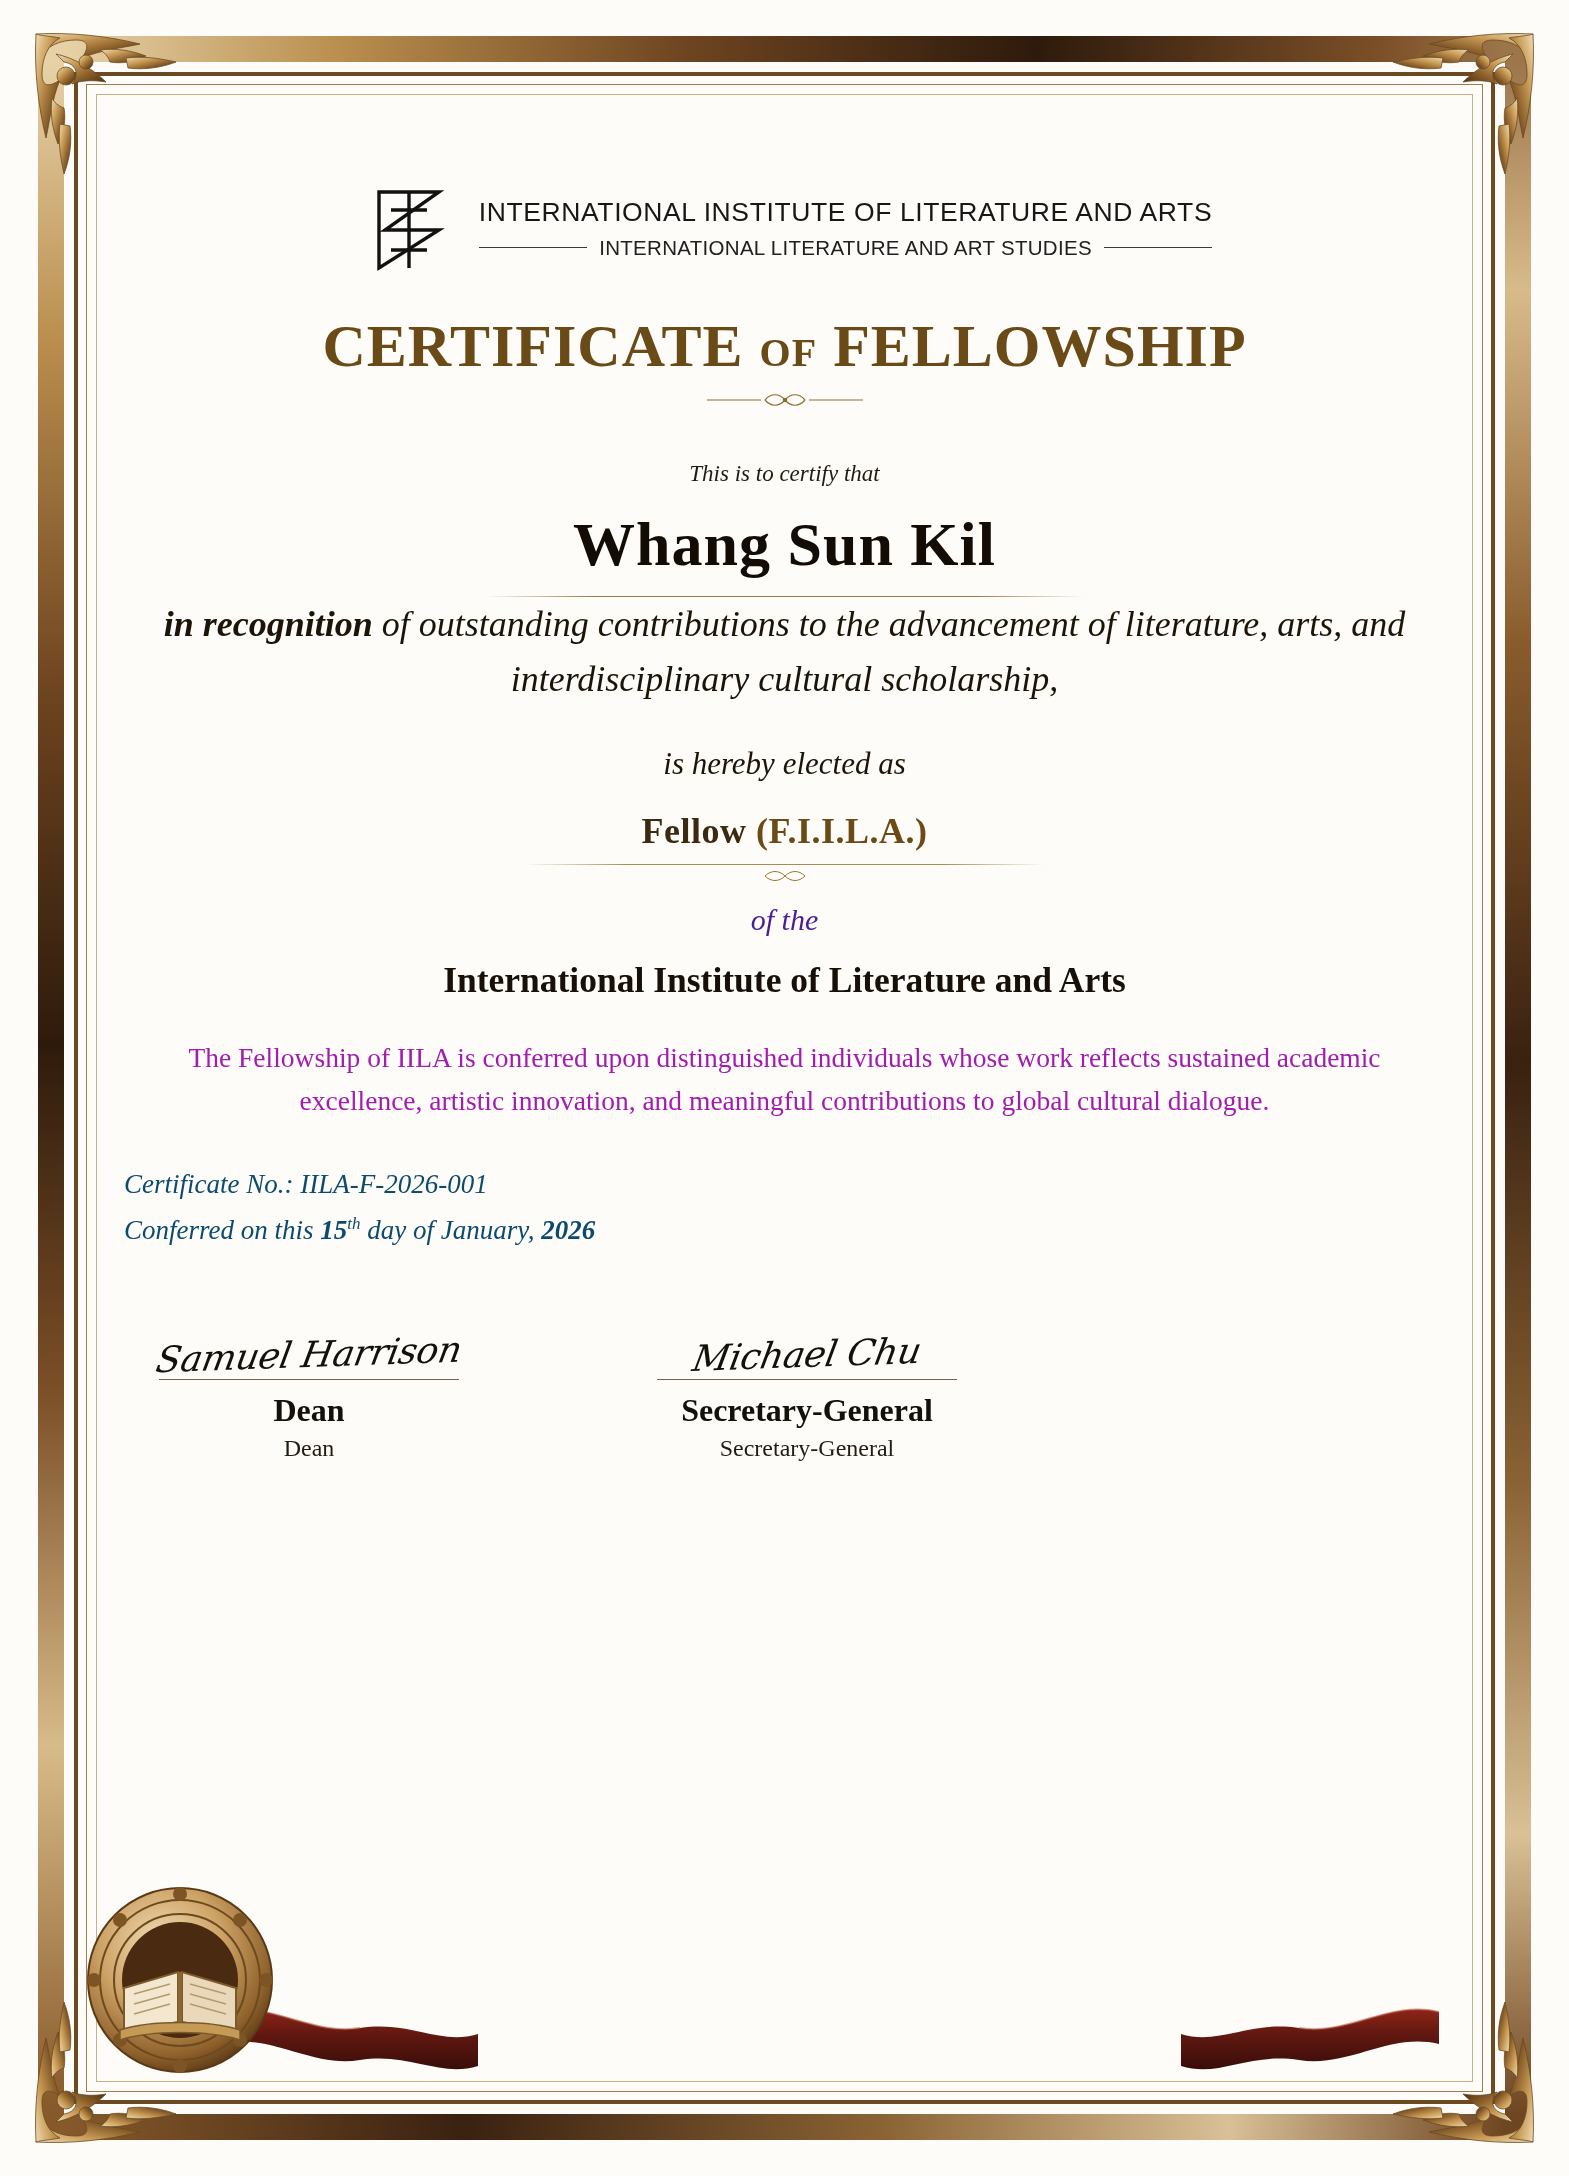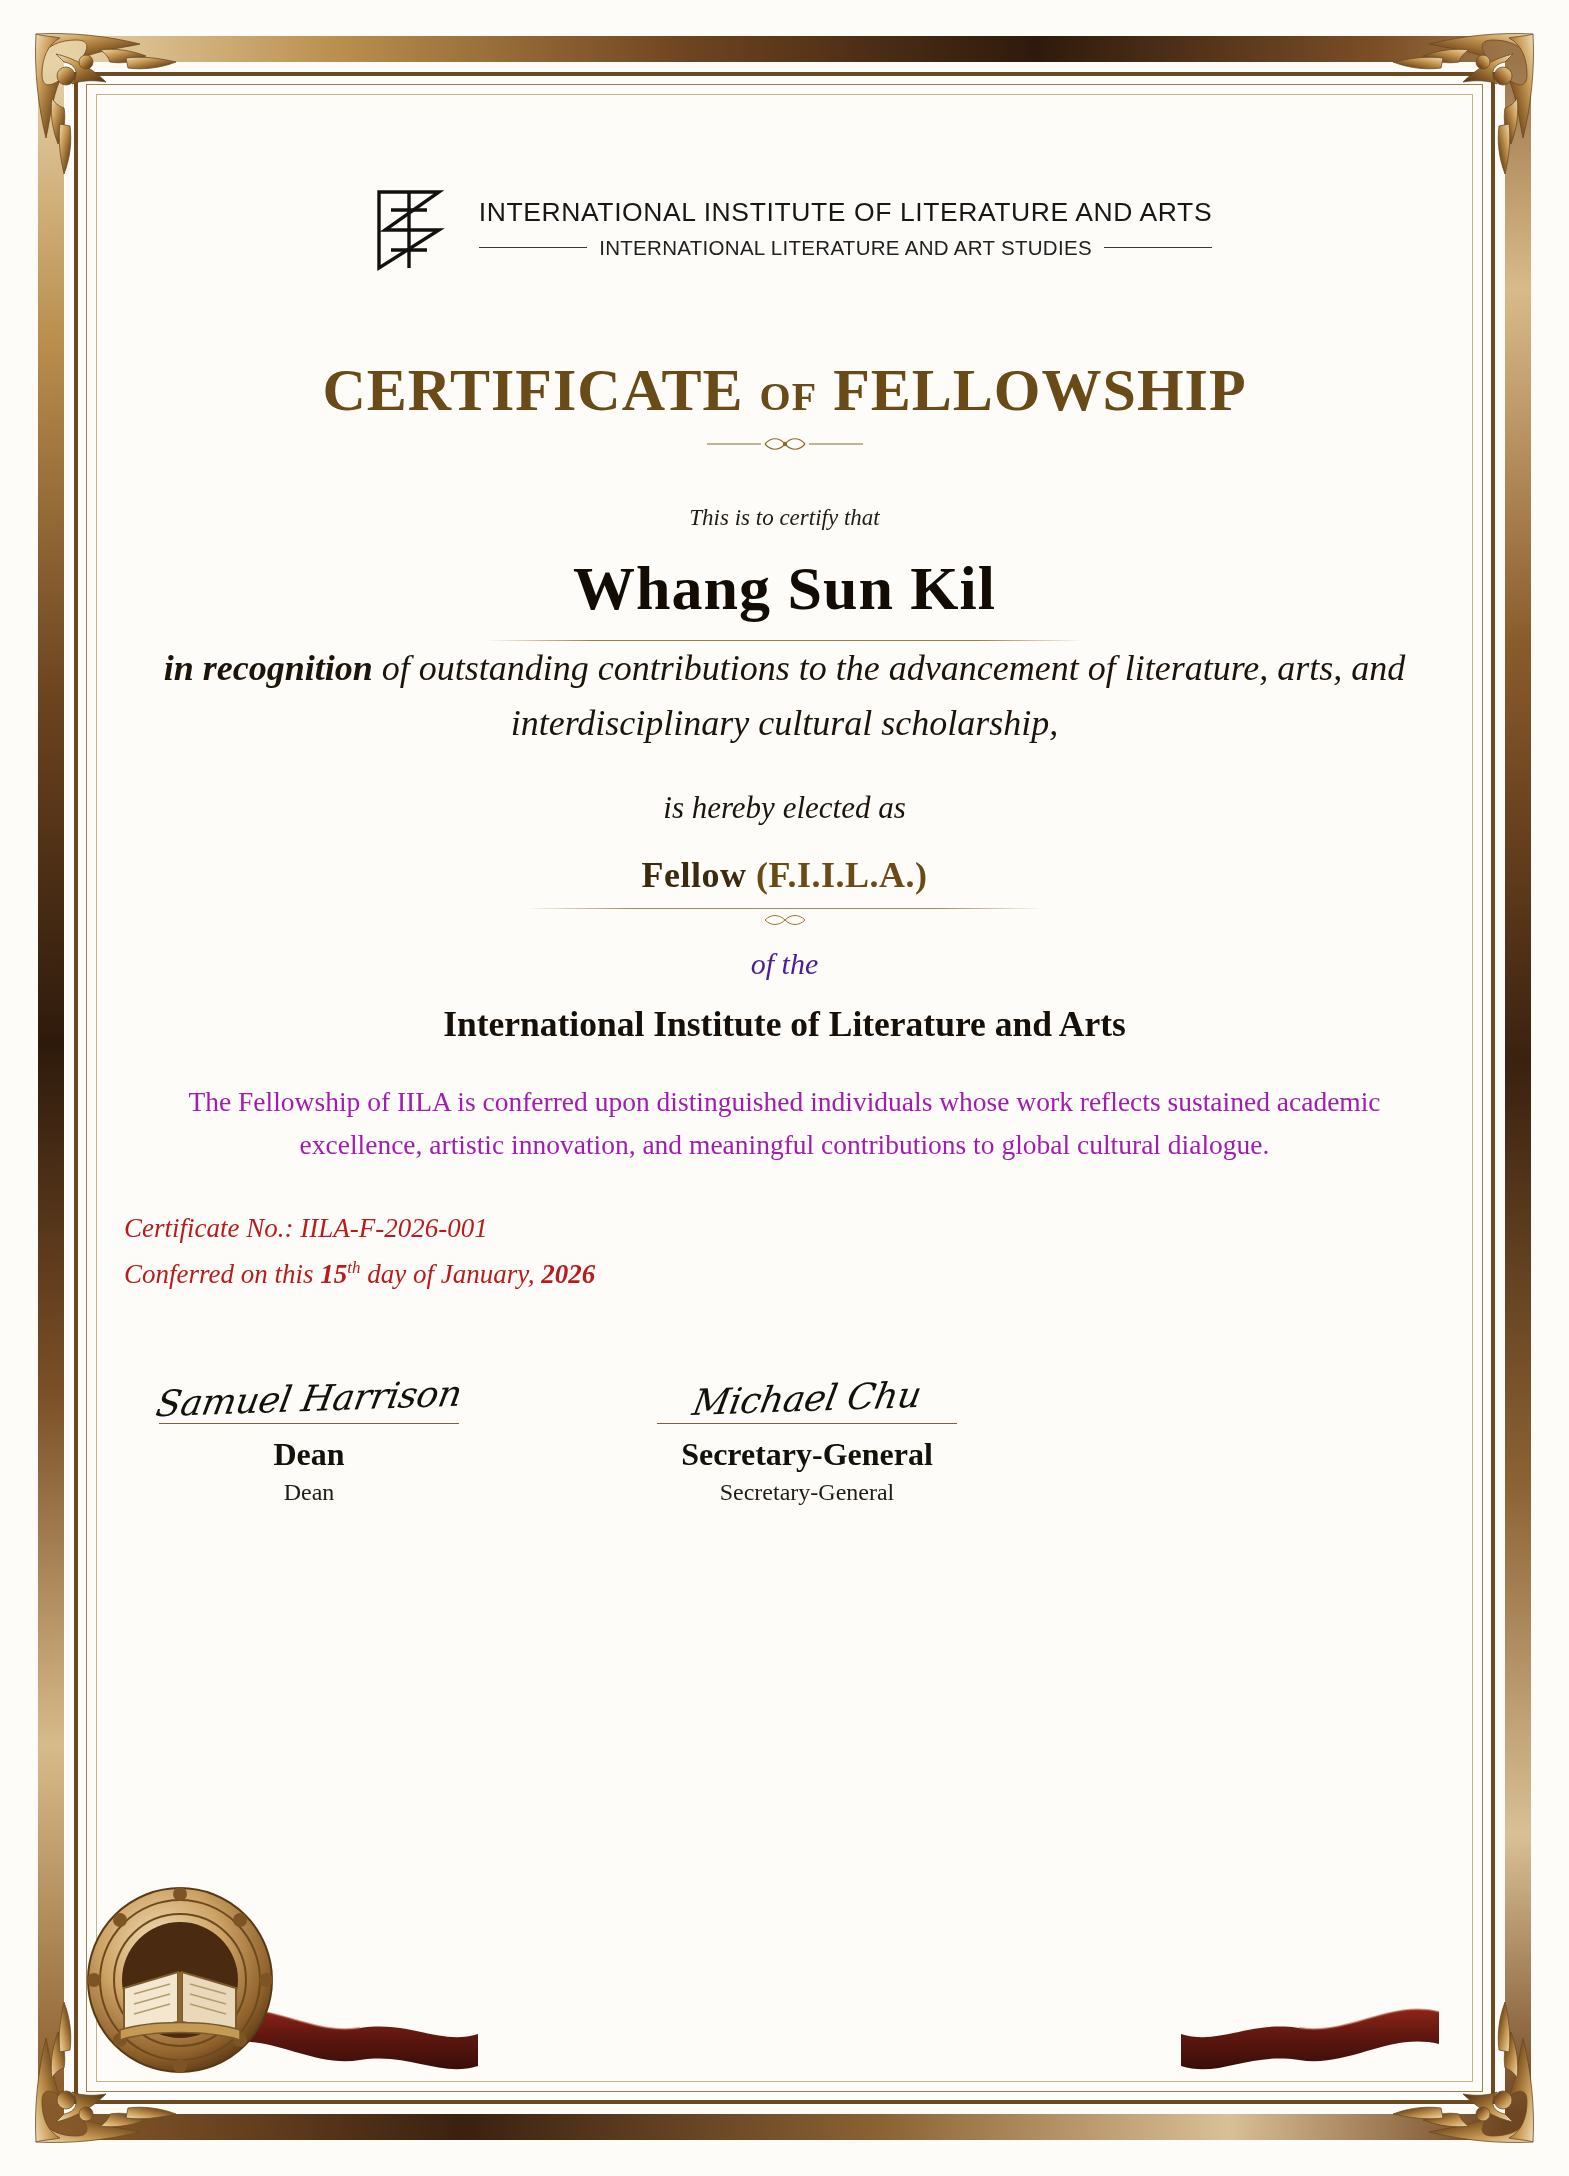--- a/index.html
+++ b/index.html
@@ -118,21 +118,21 @@
   .org-sub {
     font-family: "Liberation Sans", sans-serif;
     font-size: 20.5px;
     letter-spacing: 0.3px;
     color: #202020;
     white-space: nowrap;
   }
 
   
   .title {
-    margin-top: 76px;
+    margin-top: 32px;
     font-family: "Liberation Serif", serif;
     font-size: 60px;
     font-weight: bold;
     color: #6a4a16;
     letter-spacing: 1px;
   }
   .title .of { font-size: 40px; font-weight: bold; }
 
   .divider-orn {
     margin: 10px auto 0;
@@ -226,21 +226,21 @@
 
   
   .meta {
     margin-top: 46px;
     text-align: left;
     padding-left: 4px;
   }
   .meta-line {
     font-size: 27px;
     font-style: italic;
-    color: #b91c1c;
+    color: #0c4a6e;
     margin-bottom: 14px;
   }
   .meta-line b { font-weight: bold; font-style: italic; }
   .meta-line sup { font-size: 17px; }
 
   
   .signatures {
     margin-top: 88px;
     display: flex;
     justify-content: flex-start;

